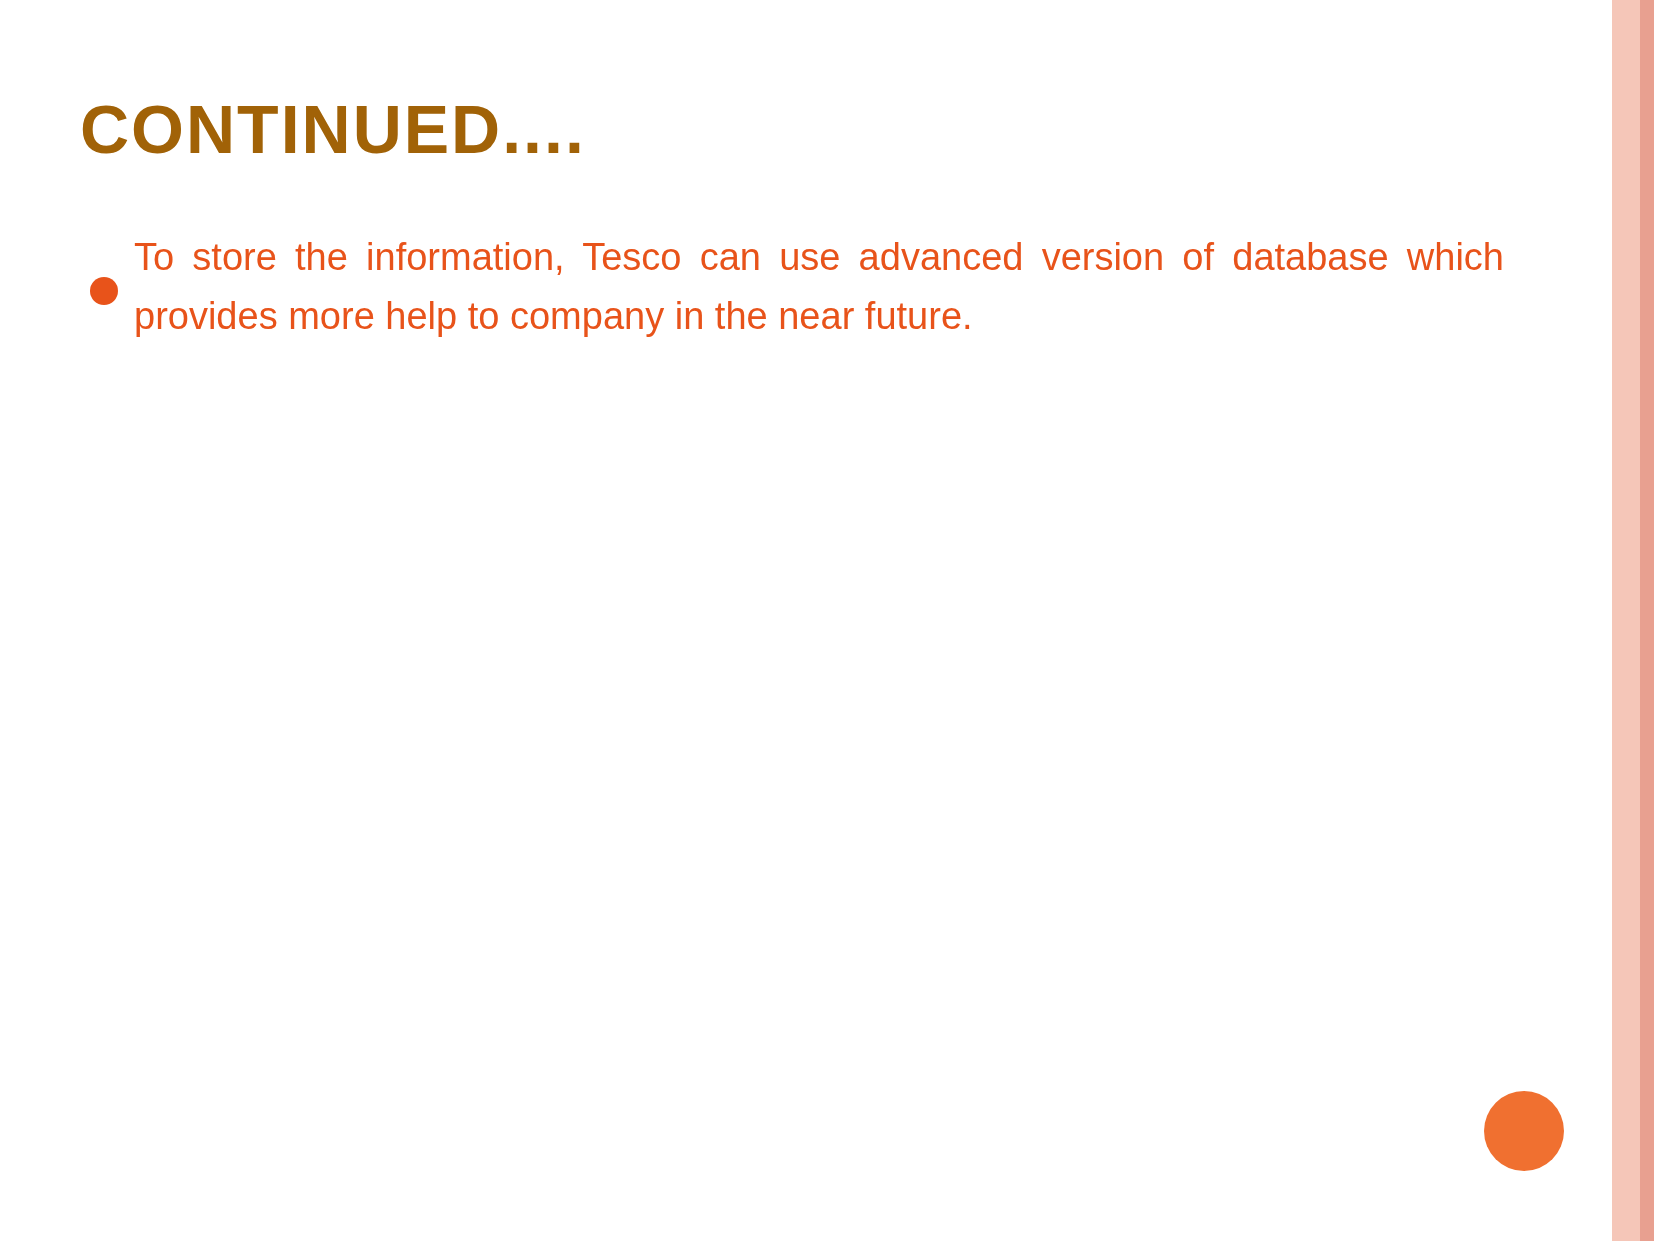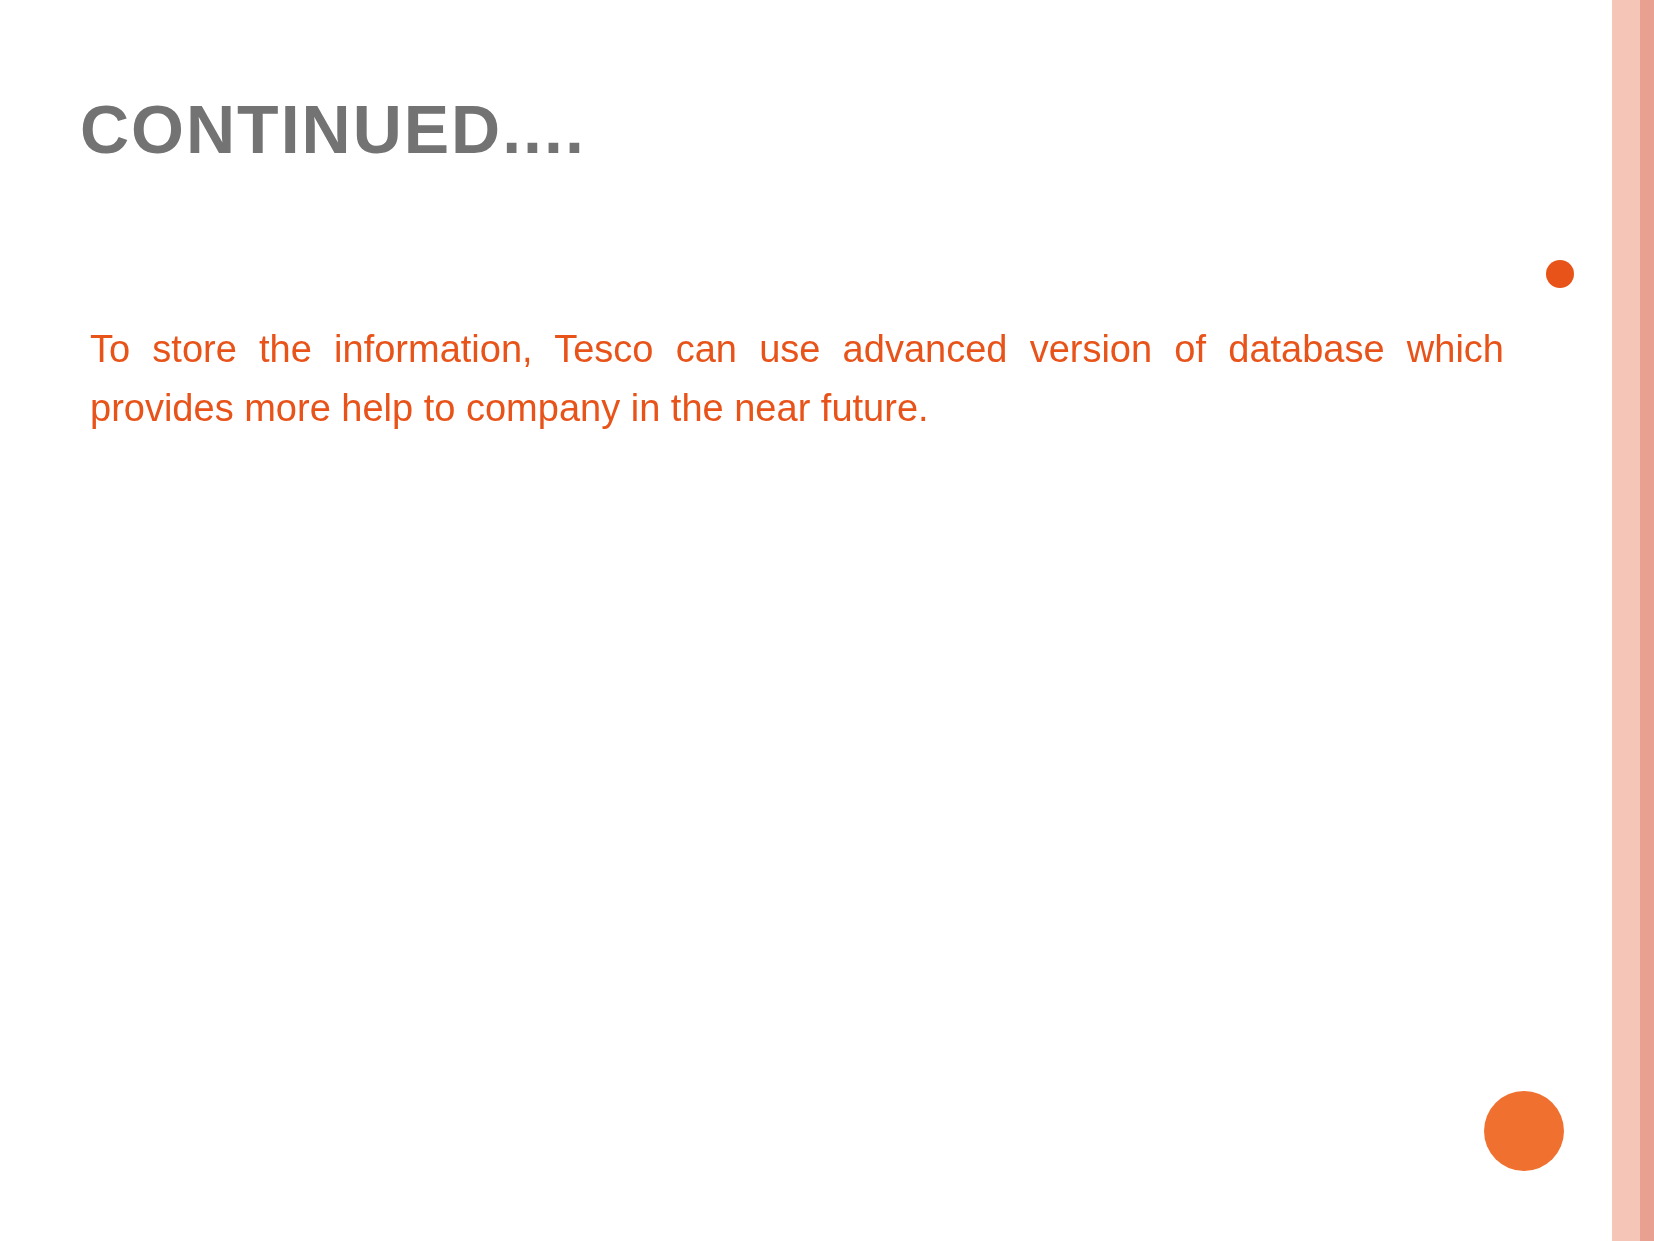--- a/index.html
+++ b/index.html
@@ -45,43 +45,43 @@
     }
 
     .border-bar-dark {
       width: 14px;
       height: 100%;
       background: #e8a090;
     }
 
     
     .slide-title {
-      color: #737373;
+      color: #a16207;
       font-size: 68px;
       font-weight: bold;
       font-family: 'Trebuchet MS', Arial, sans-serif;
-      margin-bottom: 84px;
+      margin-bottom: 60px;
       margin-top: 30px;
       letter-spacing: 2px;
     }
 
     
     .bullet-list {
       list-style: none;
       display: flex;
       flex-direction: column;
       gap: 40px;
       padding-left: 10px;
     }
 
     .bullet-item {
       display: flex;
-      flex-direction: column;
-      align-items: flex-end;
-      gap: 32px;
+      flex-direction: row;
+      align-items: center;
+      gap: 16px;
     }
 
     .bullet-dot {
       width: 28px;
       height: 28px;
       min-width: 28px;
       min-height: 28px;
       border-radius: 50%;
       background: #e8531a;
       margin-top: 8px;

